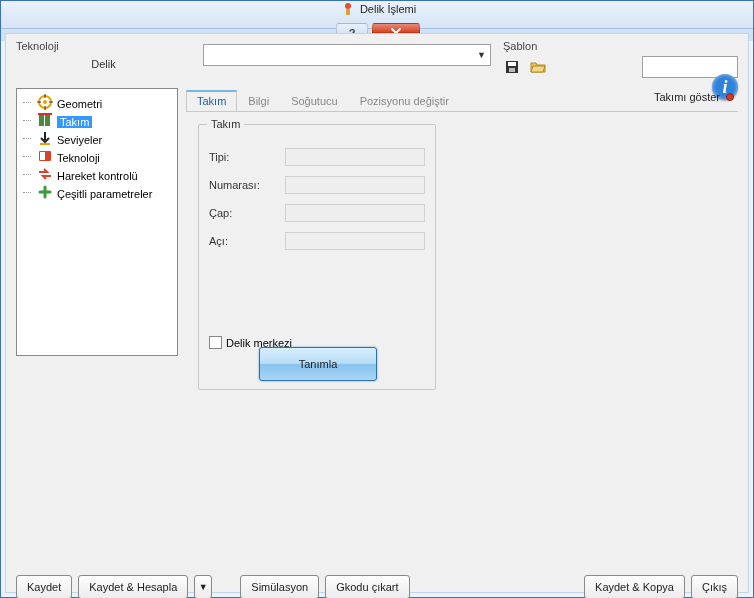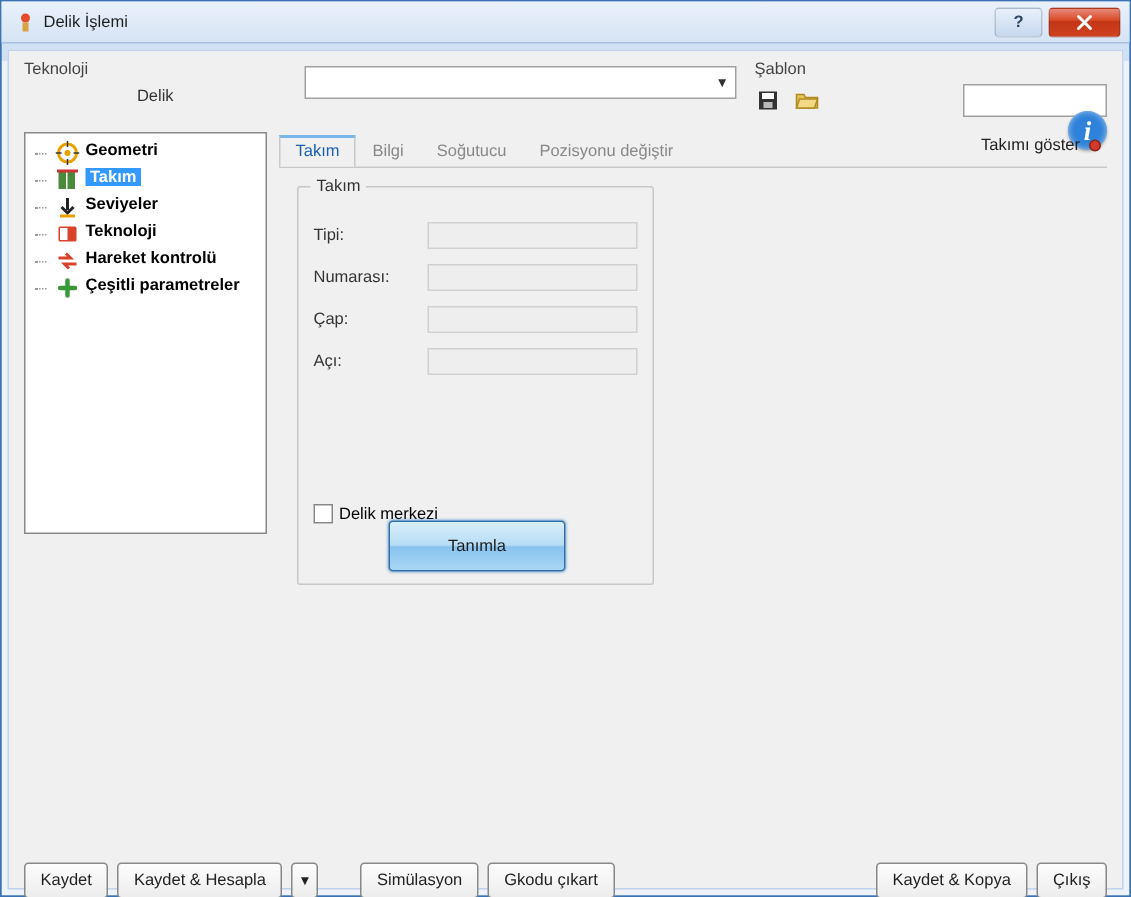--- a/index.html
+++ b/index.html
@@ -13,20 +13,21 @@
     position: relative;
     display: flex; flex-direction: column;
   }
   .titlebar {
     height: 28px;
     background: linear-gradient(to bottom, #eaf1fb, #d6e4f5);
     border-bottom: 1px solid #a8c1e0;
     display: flex; align-items: center;
     padding: 0 6px 0 8px;
     gap: 6px;
+    flex-direction: column;
   }
   .titlebar .title { color: #1f1f1f; flex: 1; display: flex; align-items: center; gap: 4px; }
   .titlecontrols { display: flex; gap: 4px; }
   .ctlbtn {
     width: 32px; height: 20px; border-radius: 3px;
     display: flex; align-items: center; justify-content: center;
     border: 1px solid rgba(0,0,0,0.15);
   }
   .ctlbtn.help { background: linear-gradient(to bottom,#e8f0fb,#c6d8ee); color:#2c4766; font-weight:bold; }
   .ctlbtn.close {
@@ -80,24 +81,23 @@
   .body-area {
     flex:1; display:flex; gap:8px; padding: 6px 10px 0 10px;
   }
 
   .tree {
     width: 162px; height: 268px;
     background:#fff; border:1px solid #888;
     padding: 4px 2px;
   }
   .tree-item {
-    display:flex; align-items:flex-start; gap:4px;
+    display:flex; align-items:flex-end; gap:4px;
     padding: 1px 2px 1px 14px; height:18px;
     position: relative;
-    font-weight: bold;
   }
   .tree-item .dots::before {
     content:""; position:absolute; left:4px; top:50%; width:8px; border-top:1px dotted #999;
   }
   .tree-item.selected .label {
     background:#3399ff; color:#fff; padding:0 3px;
   }
   .tree-icon { width:16px; height:16px; display:flex; align-items:center; justify-content:center; }
 
   .right-panel { flex:1; display:flex; flex-direction:column; position:relative; }

